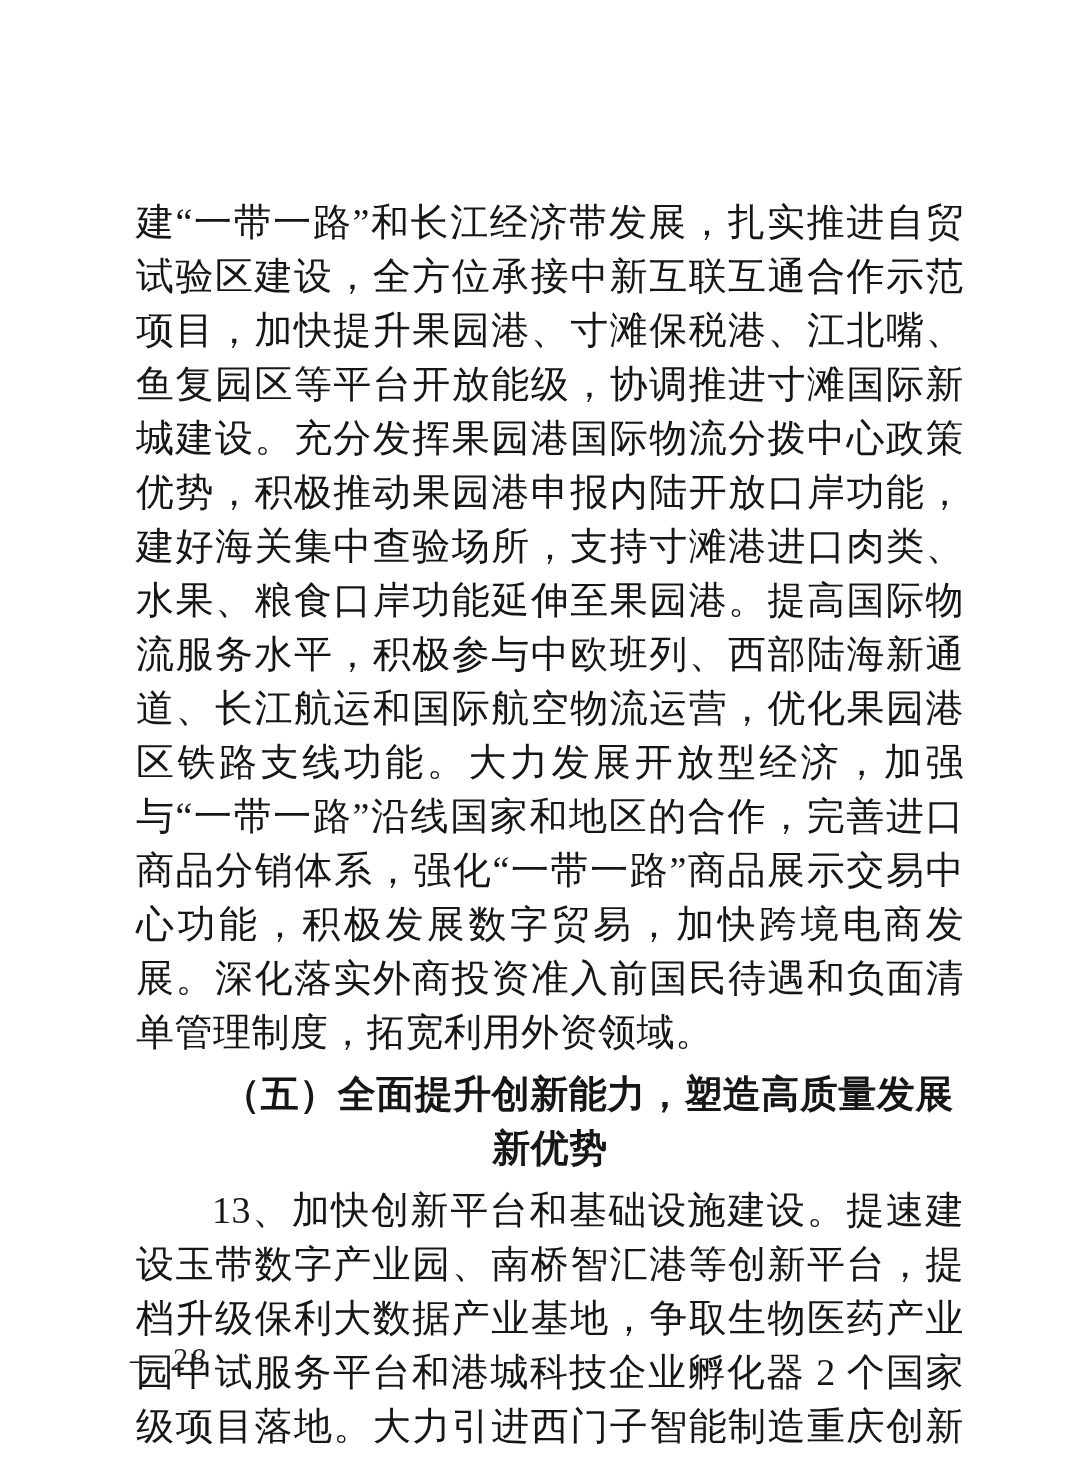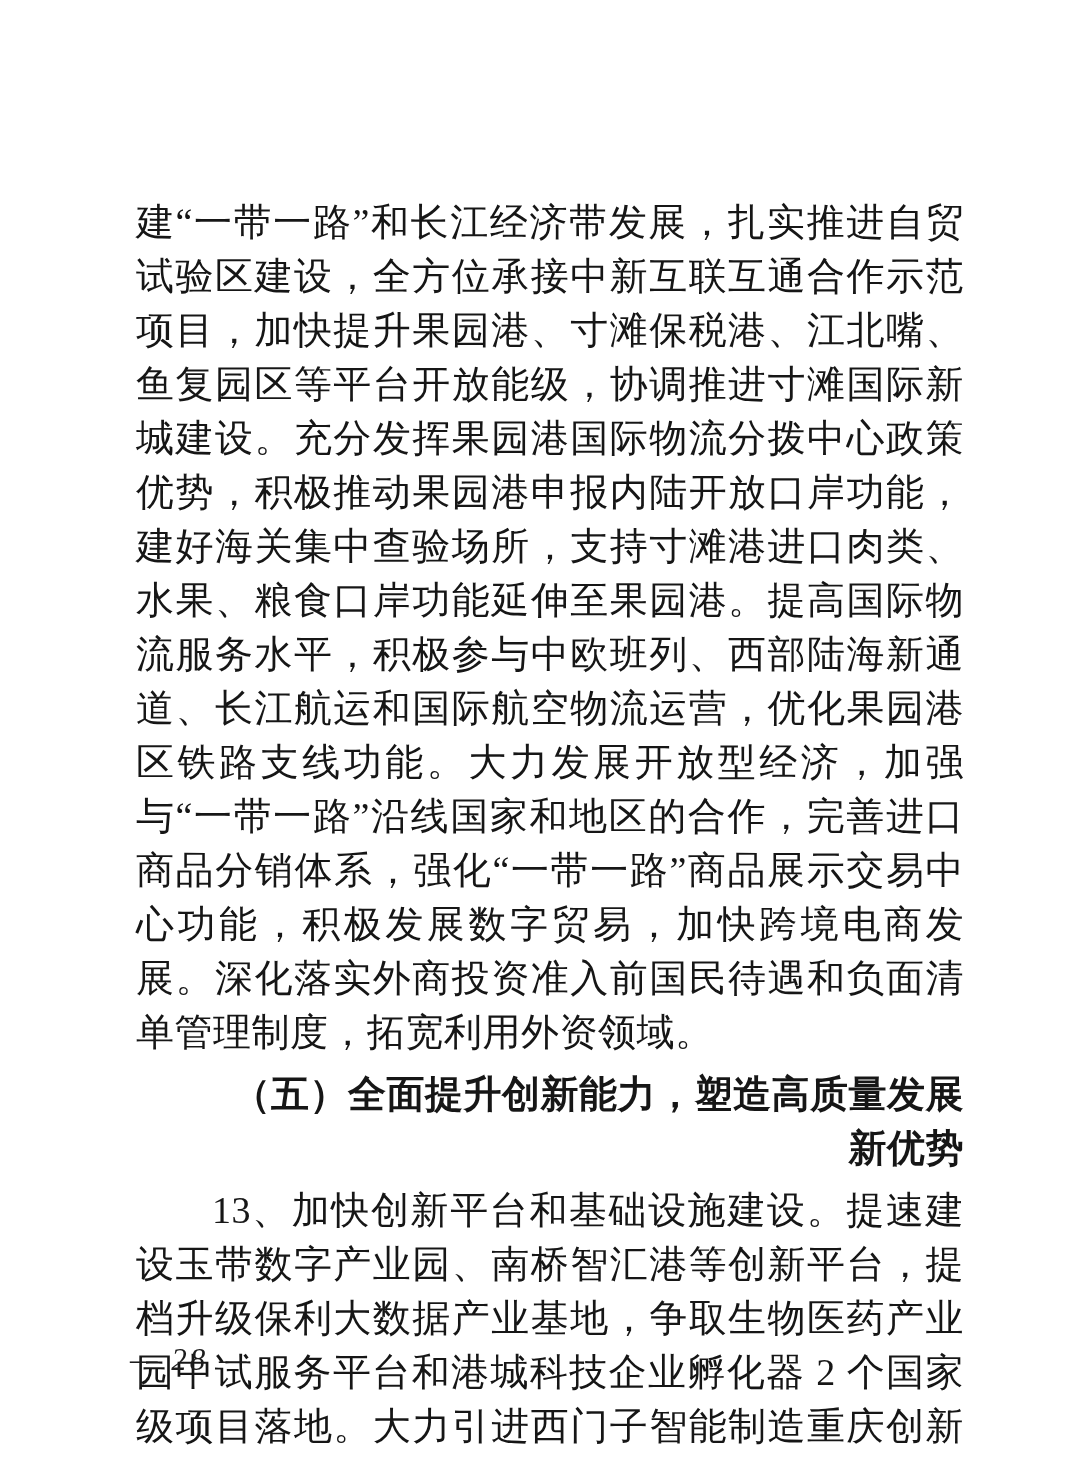--- a/index.html
+++ b/index.html
@@ -27,21 +27,21 @@
     font-size: 38px;
     line-height: 54px;
     text-align: justify;
     text-justify: inter-ideograph;
     word-break: break-all;
     letter-spacing: 0.5px;
   }
   .content p.heading {
     font-weight: 700;
     text-indent: 2em;
-    text-align: right;
+    text-align: center;
     font-family: Liberation Serif, serif;
   }
   .content p.indent {
     text-indent: 2em;
   }
   .footer {
     position: absolute;
     left: 130px;
     top: 1340px;
     font-size: 31px;

